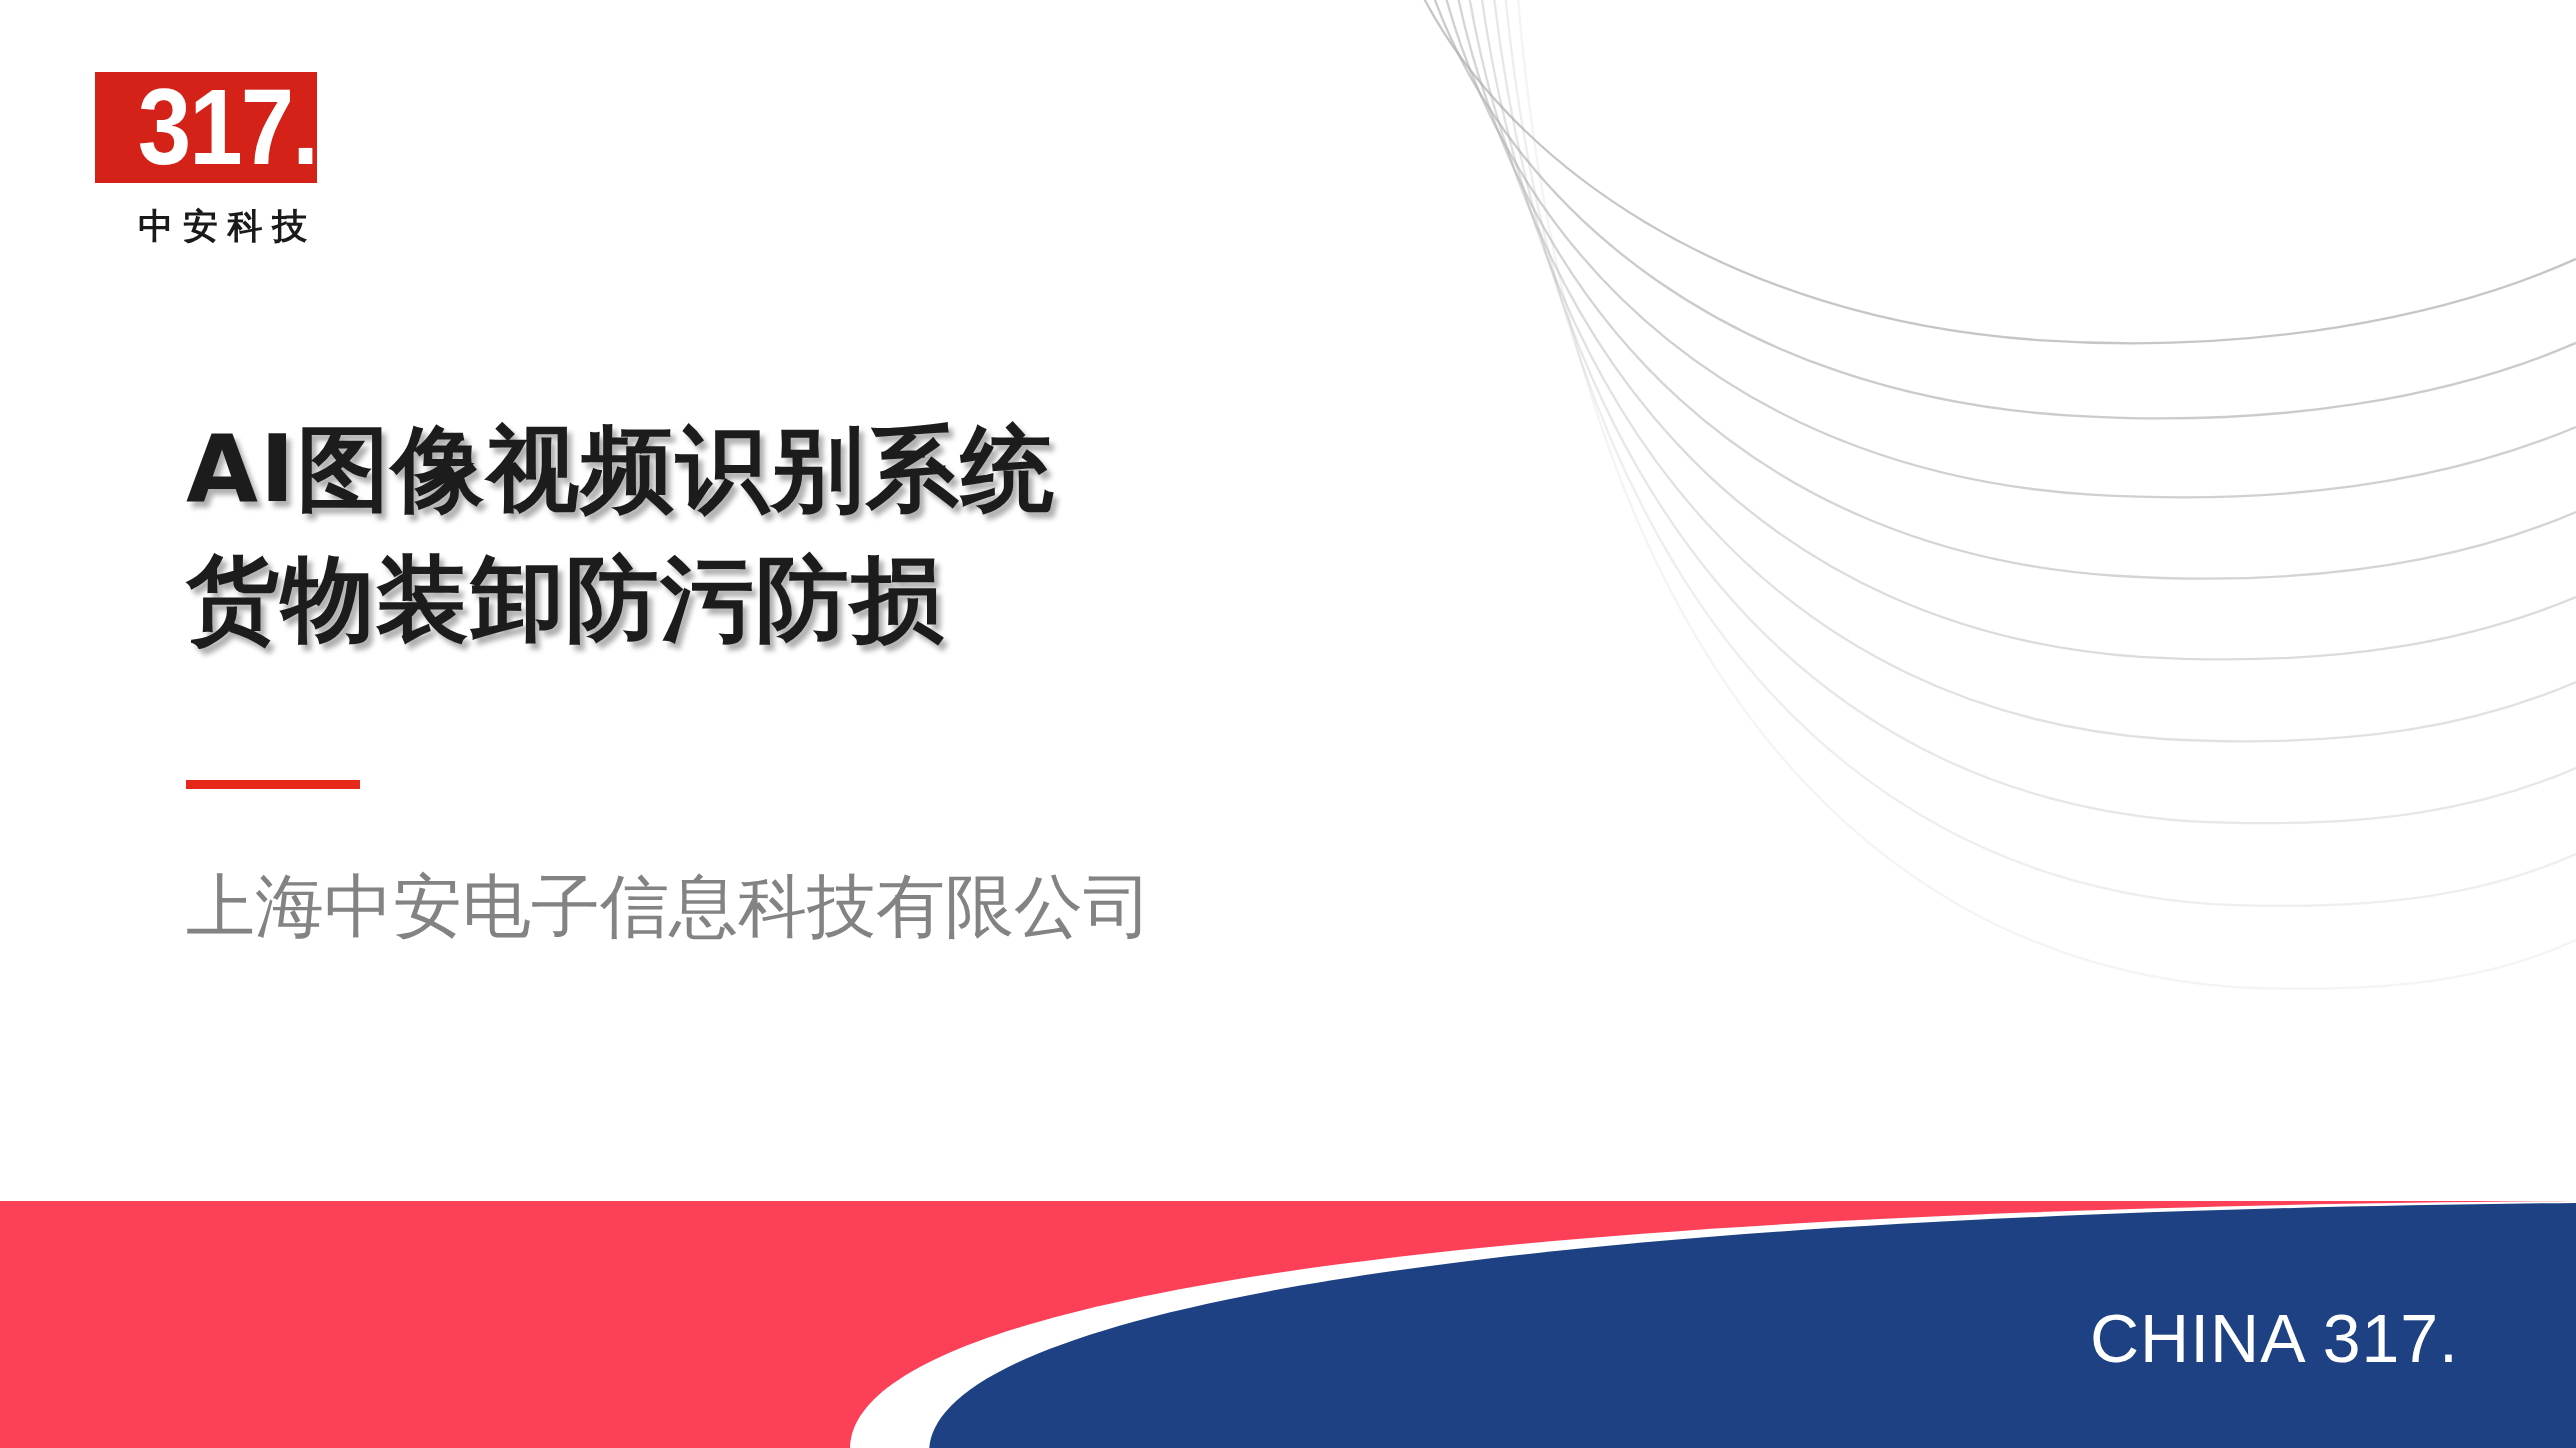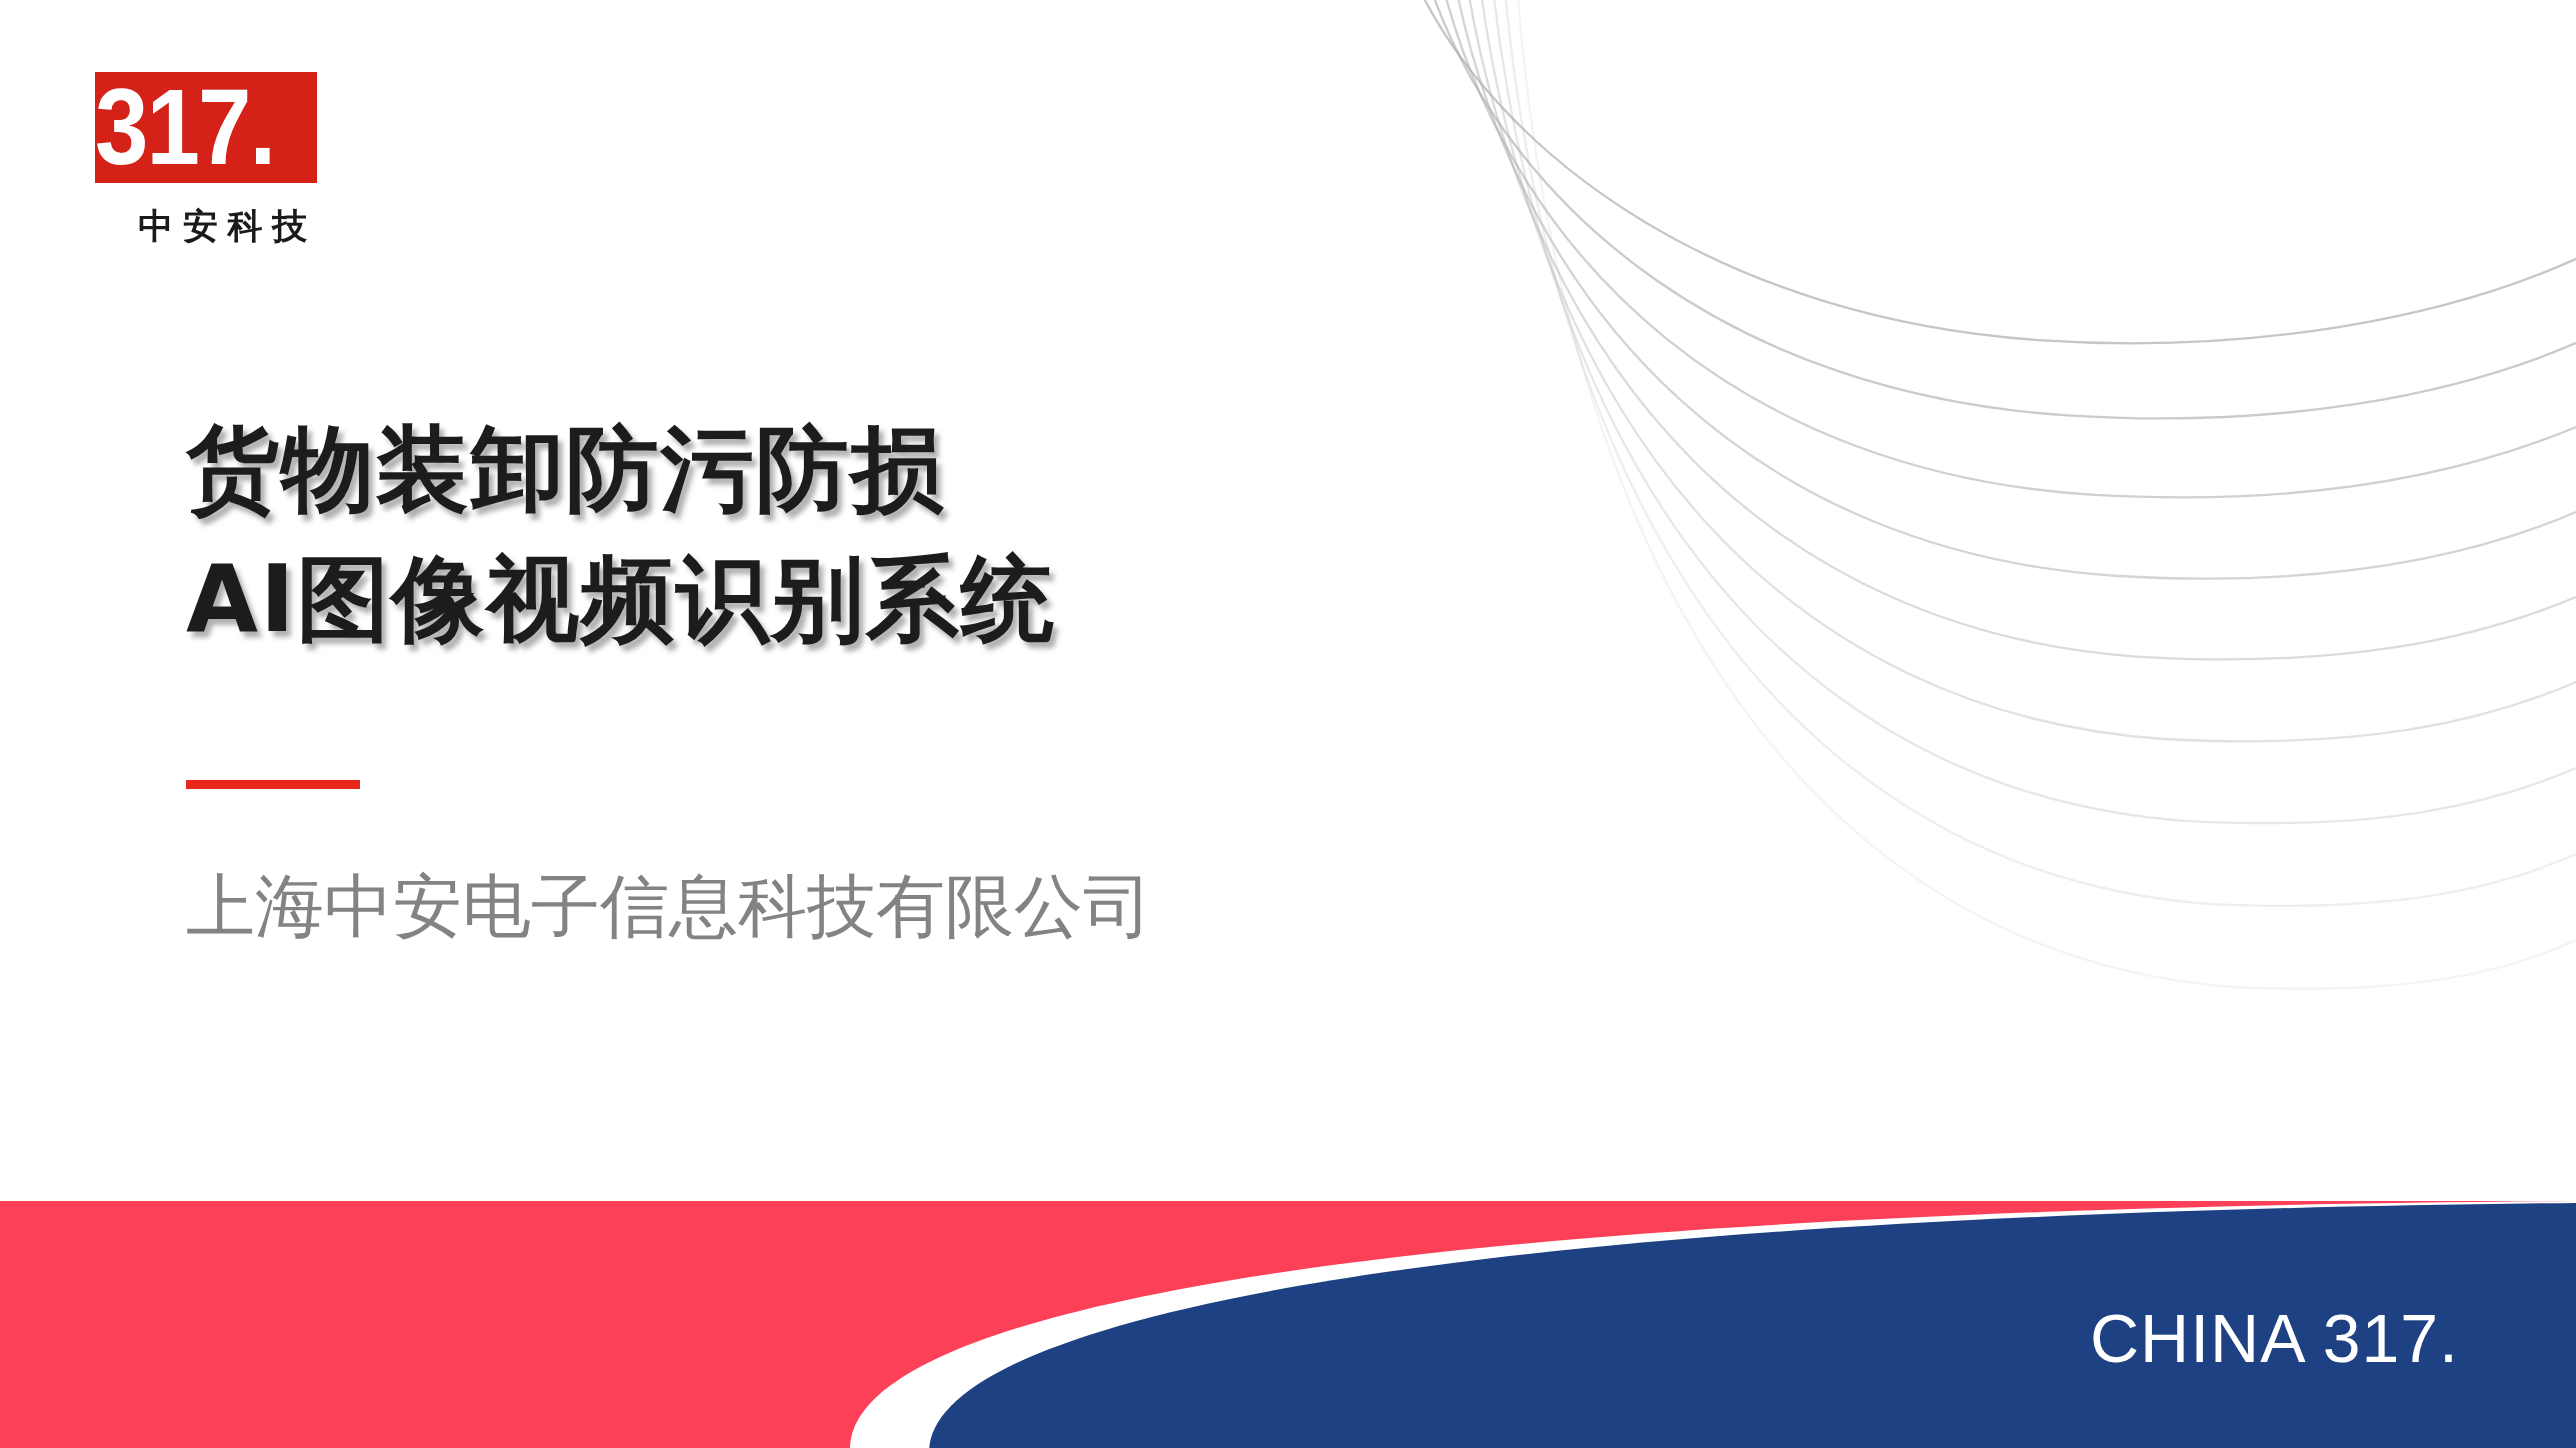--- a/index.html
+++ b/index.html
@@ -34,21 +34,21 @@
     left: 95px;
     top: 72px;
     width: 222px;
   }
   #logo-mark {
     width: 222px;
     height: 111px;
     background: #D42218;
     display: flex;
     align-items: center;
-    justify-content: flex-start;
+    justify-content: flex-end;
     overflow: hidden;
   }
   #logo-mark-text {
     color: #ffffff;
     font-family: "Liberation Sans", "DejaVu Sans", sans-serif;
     font-weight: bold;
     font-size: 96px;
     line-height: 96px;
     letter-spacing: -1.9px;
     transform: scaleY(1.12);
@@ -161,22 +161,22 @@
   </svg>
 
   <div id="logo-block">
     <div id="logo-mark">
       <span id="logo-mark-text">317.</span>
     </div>
     <div id="logo-subtitle">中安科技</div>
   </div>
 
   <div id="headline">
+    <div class="headline-line">AI图像视频识别系统</div>
     <div class="headline-line">货物装卸防污防损</div>
-    <div class="headline-line">AI图像视频识别系统</div>
   </div>
 
   <div id="red-rule"></div>
 
   <div id="company-name">上海中安电子信息科技有限公司</div>
 
   <div id="bottom-bands">
     <div id="band-red"></div>
     <svg id="band-white-curve" viewBox="0 0 2667 257" preserveAspectRatio="none" xmlns="http://www.w3.org/2000/svg">
 

